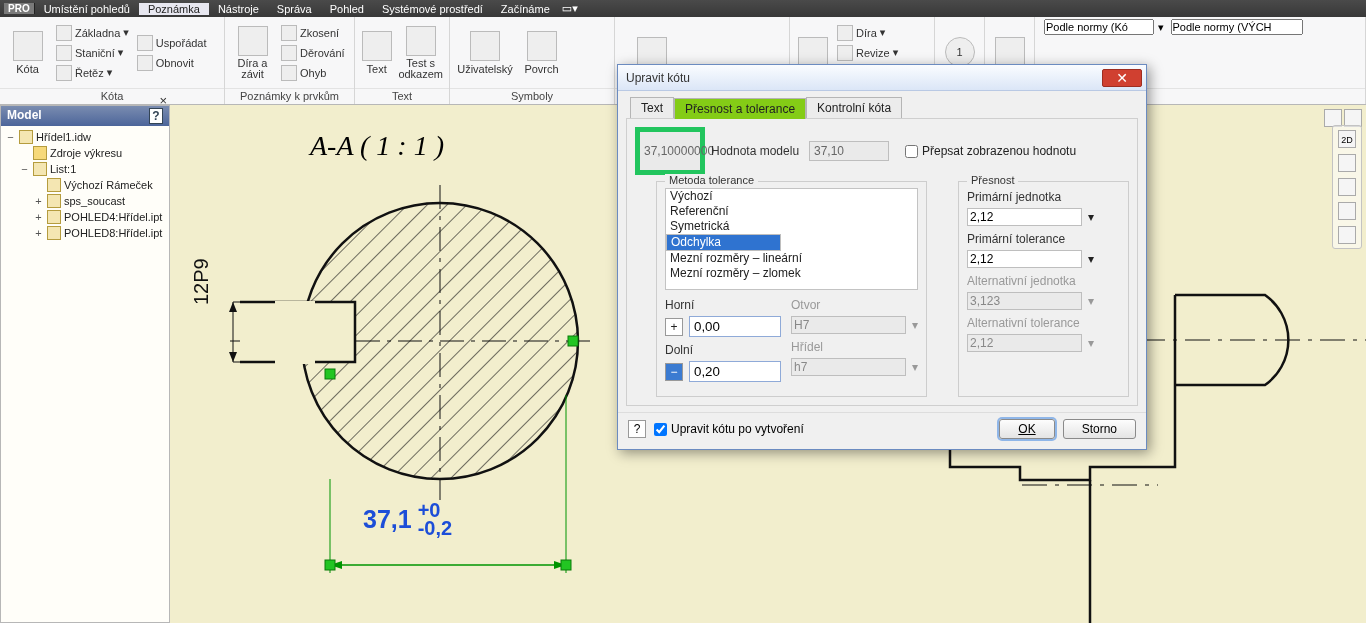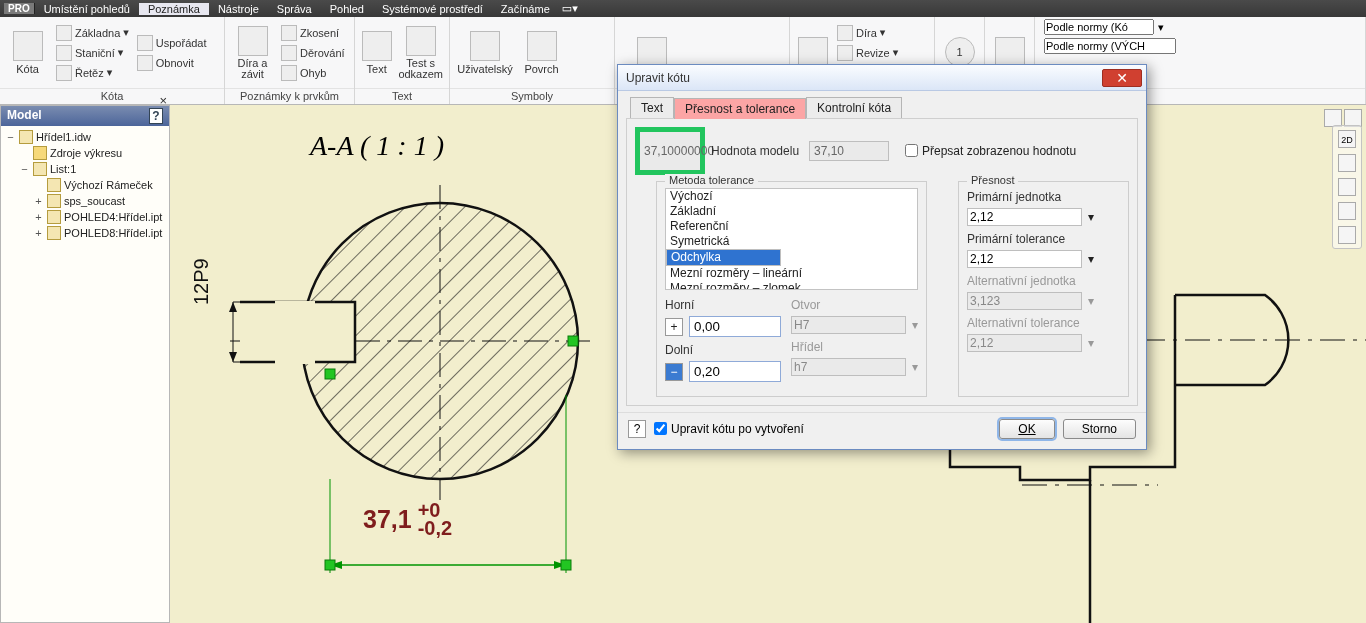--- a/index.html
+++ b/index.html
@@ -39,30 +39,30 @@
 .canvas { position: absolute; top: 105px; left: 170px; right: 0; bottom: 0; background: #f2eecd; overflow: hidden; }
 .view-ico-strip { position:absolute; right:4px; top:4px; display:flex; flex-direction:row; gap:2px; z-index:1;}
 .view-ico-col { position:absolute; right:4px; top:20px; width:30px; background:rgba(255,255,255,.55); border:1px solid #c3c3c3; border-radius:3px; display:flex; flex-direction:column; align-items:center; padding:4px 0; gap:6px; z-index:1;}
 .view-ico, .vc { width:18px; height:18px; border:1px solid #aaa; background:#f5f5f5; }
 
 .drawing-svg { position:absolute; left:0; top:0; }
 
 
 .sec-label { position: absolute; left: 140px; top: 25px; font: 28px "Times New Roman"; font-style: italic; }
 .dim-vert { position: absolute; left: 20px; top: 200px; font: 20px Arial; color: #111; transform: rotate(-90deg); transform-origin: left top; }
-.dim-val { position: absolute; left: 193px; top: 396px; font: bold 25px Arial; color: #7f1d1d; display: flex; align-items: center; }
+.dim-val { position: absolute; left: 193px; top: 396px; font: bold 25px Arial; color: #1d4ed8; display: flex; align-items: center; }
 .dim-sup { font: bold 20px Arial; line-height: 18px; display: inline-flex; flex-direction: column; margin-left: 6px; }
 
 
 .dialog { position: absolute; left: 617px; top: 64px; width: 530px; background: #f0f0f0; border: 1px solid #6b8bc0; box-shadow: 3px 3px 12px rgba(0,0,0,.4); z-index: 10; }
 .dlg-title { background: linear-gradient(#fafcff,#dbe6f7); border-bottom: 1px solid #b9c9e4; height: 26px; display: flex; align-items: center; justify-content: space-between; padding: 0 4px 0 8px; font-size: 12px; color: #333; }
 .dlg-close { width: 40px; height: 18px; background: #d04030; color: #fff; border: 1px solid #9e2d20; border-radius: 2px; display: flex; align-items: center; justify-content: center; font-size: 14px; }
 .dlg-tabs { display: flex; gap: 0; margin: 6px 0 0 12px; font-size: 12px; }
 .dlg-tab { border: 1px solid #b5b5b5; border-bottom: none; background: #ececec; padding: 3px 10px; color: #222; }
-.dlg-tab.active { background: #fca5a5; position: relative; top: 1px; }
+.dlg-tab.active { background: #84cc16; position: relative; top: 1px; }
 .dlg-body { border: 1px solid #cfcfcf; margin: 0 8px 6px; background: #f0f0f0; padding: 8px; font-size: 12px; color: #222; }
 .row { display: flex; align-items: center; gap: 6px; margin-bottom: 6px; }
 .field-ro { background: #eaeaea; border: 5px solid #22c55e; padding: 12px 4px; color: #666; width: 70px; }
 .field-ro2 { background: #eaeaea; border: 1px solid #bebebe; padding: 2px 4px; color: #666; width: 80px; }
 .field-in { border: 1px solid #8faad8; padding: 2px 4px; width: 92px; background: #fff; }
 .group { border: 1px solid #cdcdcd; padding: 6px 8px 8px; position: relative; margin-left: 21px; }
 .group > .gtitle { position: absolute; top: -8px; left: 8px; background: #f0f0f0; padding: 0 4px; font-size: 11px; color: #333; }
 .twocol { display: flex; gap: 10px; }
 .twocol > div { flex: 1; }
 .listbox { border: 1px solid #c3c3c3; background: #fff; height: 102px; overflow-y: scroll; }
@@ -72,21 +72,21 @@
 .sel[disabled] { background: #eaeaea; color: #888; }
 .lbl { color: #333; }
 .lbl.dis { color: #999; }
 .collab { font-size: 12px; color: #333; margin: 2px 0 4px; }
 .hd-icon { width: 18px; height: 18px; border: 1px solid #999; background: #fff; display: inline-flex; align-items: center; justify-content: center; font-size: 12px; }
 .dlg-footer { display: flex; align-items: center; gap: 8px; padding: 6px 10px 10px; font-size: 12px; border-top: 1px solid #ddd; }
 .dlg-footer .spacer { flex: 1; }
 .btn { border: 1px solid #8a8a8a; background: linear-gradient(#fdfdfd,#e4e4e4); padding: 2px 18px; font-size: 12px; border-radius: 3px; }
 .btn.primary { box-shadow: 0 0 0 2px #8fb6e8; text-decoration: underline; }
 
-.check { display: inline-flex; align-items: flex-start; gap: 4px; }
+.check { display: inline-flex; align-items: flex-end; gap: 4px; }
 .check input { width: 13px; height: 13px; }
 
 </style>
 </head>
 <body>
 
 <div class="menubar">
   <span class="pro">PRO</span>
   <span class="mtab">Umístění pohledů</span>
   <span class="mtab active">Poznámka</span>
@@ -248,21 +248,21 @@
   <div class="panel" style="width:50px">
     <div class="body">
         <div class="bigbtn" style="width:40px">
           <div class="ico"></div>
         </div>
       </div>
     <div class="label">&nbsp;</div>
   </div>
 
   <div class="panel" style="flex:1">
-    <div class="body" style="flex-direction:column;align-items:flex-start;gap:3px">
+    <div class="body" style="flex-direction:row;align-items:flex-start;gap:3px">
       <div class="stylebox">
           <span class="sico"></span>
           <input readonly="" style="width: 110px;" value="Podle normy (Kó">
           <span>▾</span>
         </div>
       <div class="stylebox">
           <span class="sico"></span>
           <input readonly="" style="width: 132px;" value="Podle normy (VÝCH">
         </div>
     </div>
@@ -407,21 +407,20 @@
           <span>Přepsat zobrazenou hodnotu</span>
         </label>
     </div>
 
     <div class="twocol">
 
       <div class="group" style="flex:1.05">
         <div class="gtitle">Metoda tolerance</div>
         <div class="listbox">
           <div class="opt">Výchozí</div>
-          <div class="opt">Základní</div>
           <div class="opt">Referenční</div>
           <div class="opt">Symetrická</div>
           <div class="opt sel">Odchylka</div>
           <div class="opt">Mezní rozměry – lineární</div>
           <div class="opt">Mezní rozměry – zlomek</div>
 
         </div>
 
         <div class="twocol" style="margin-top:6px">
           <div>

